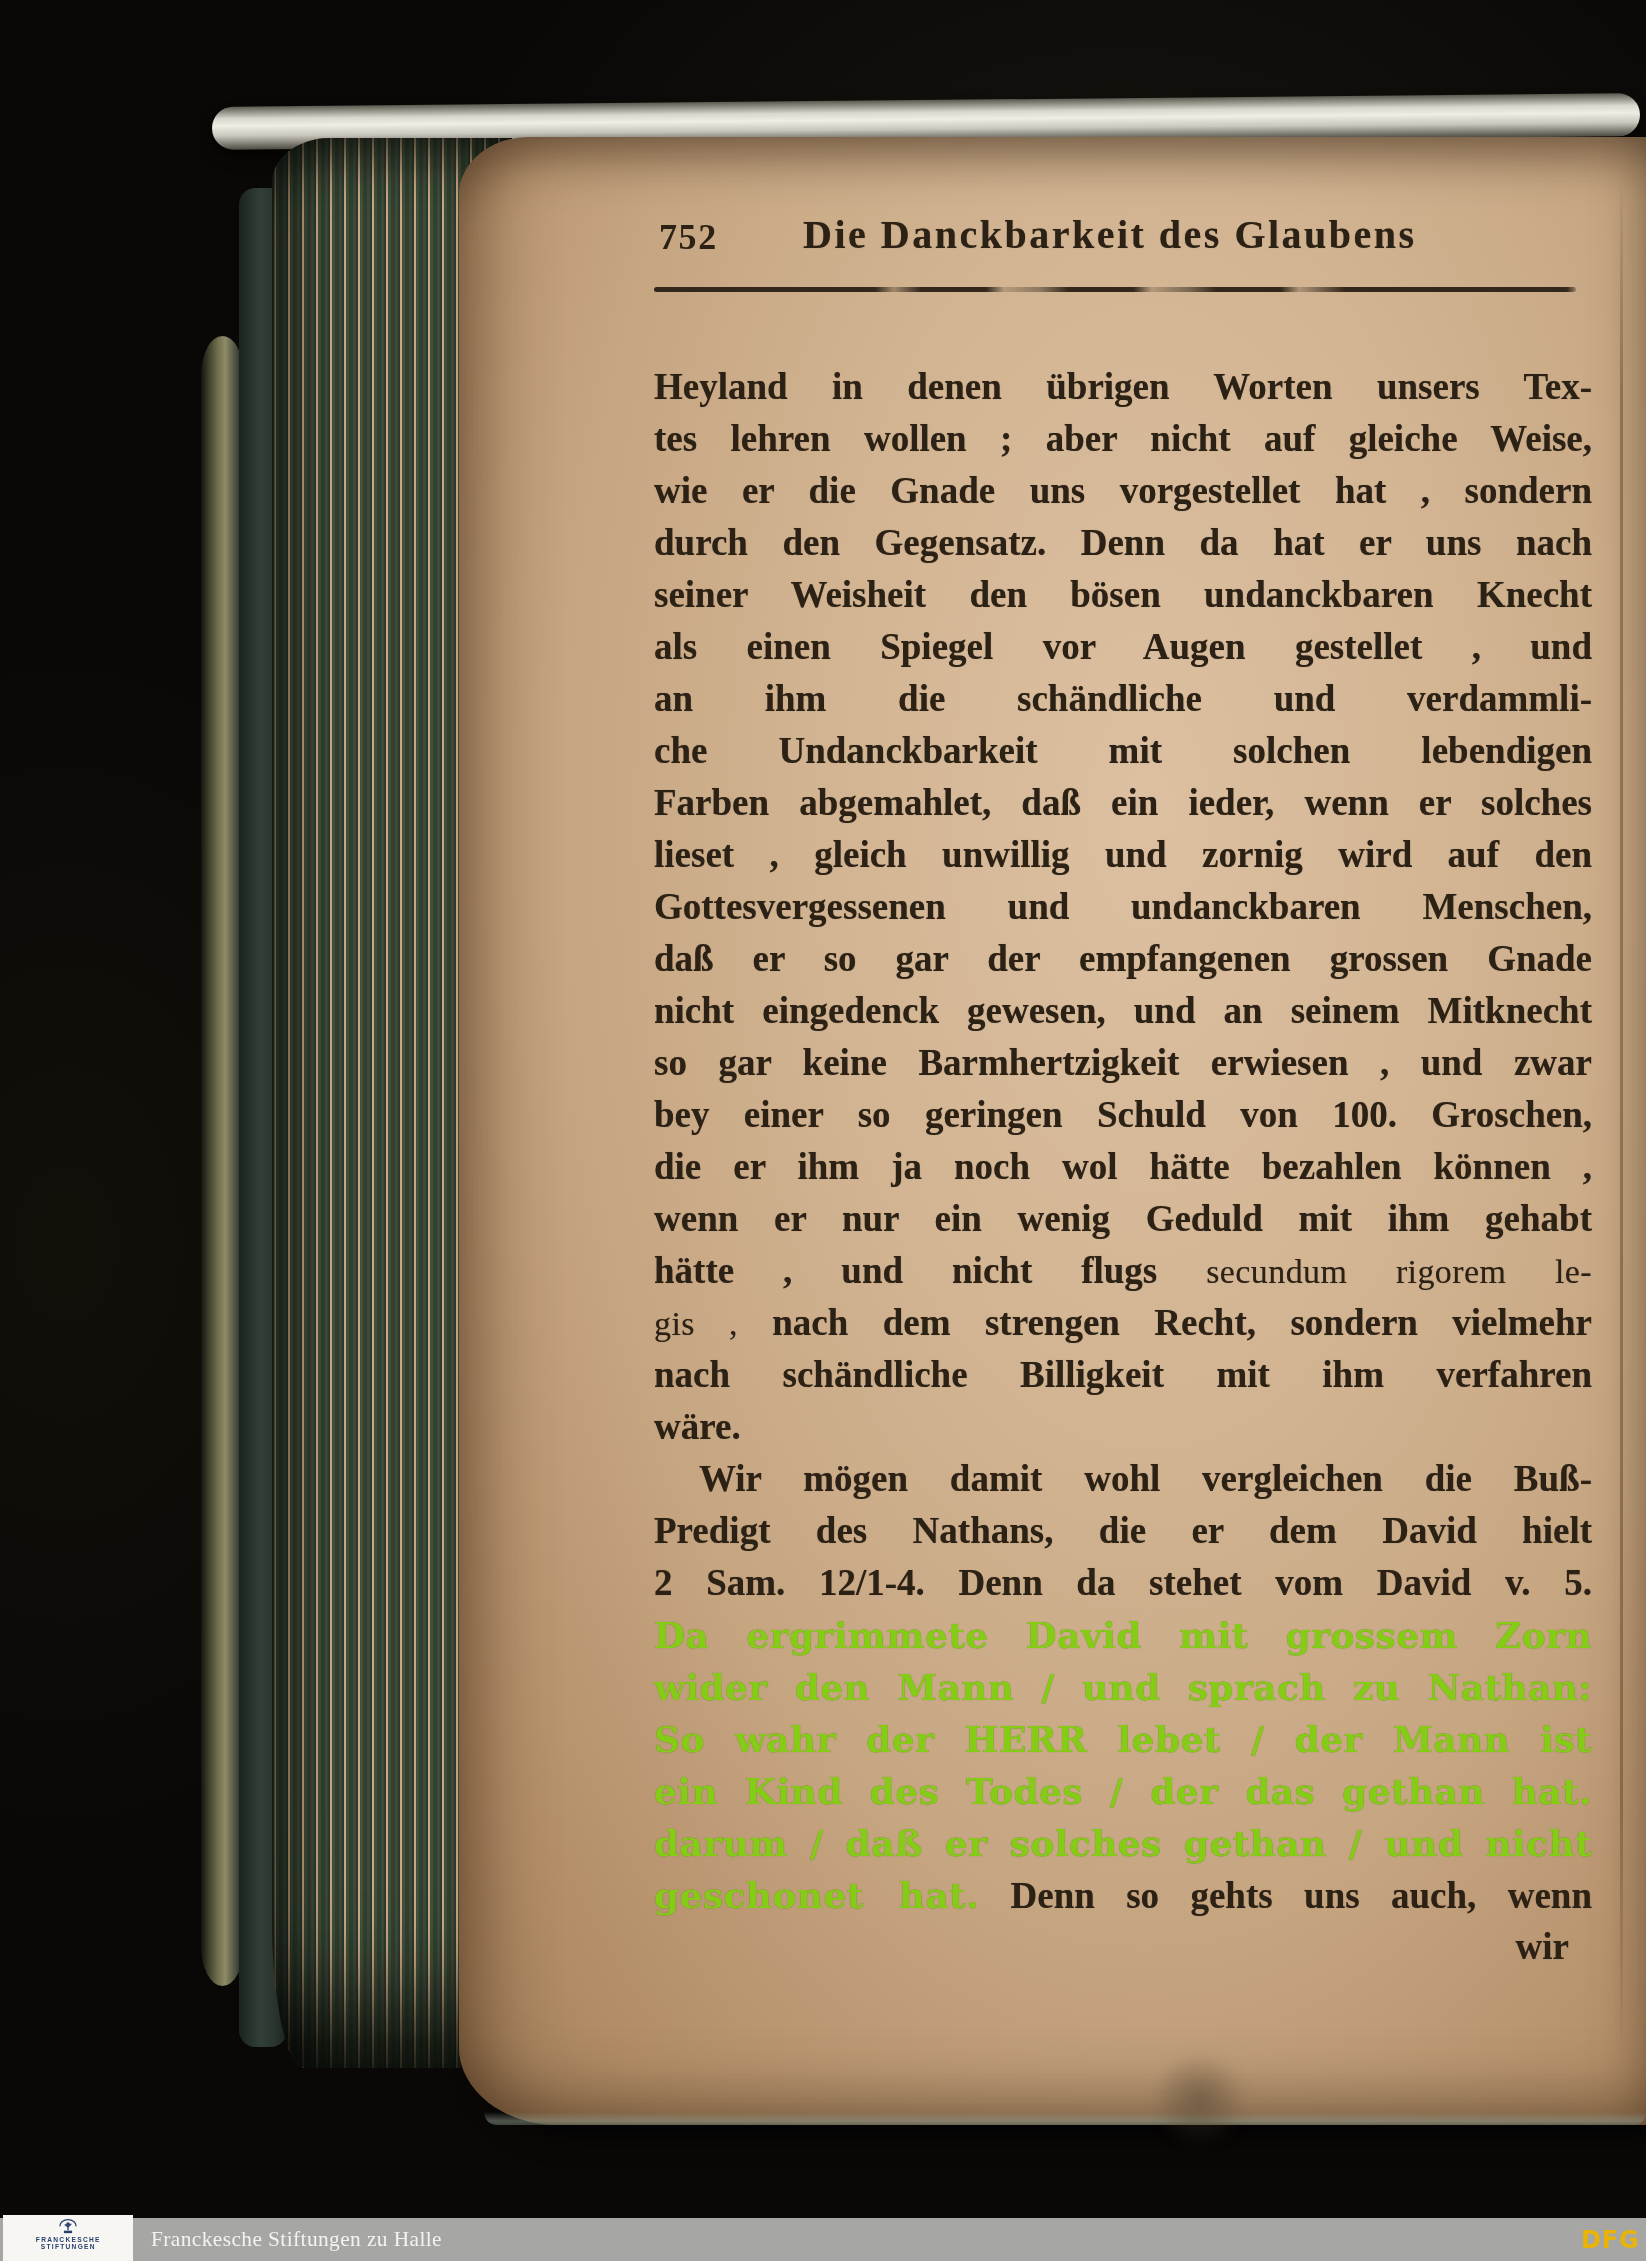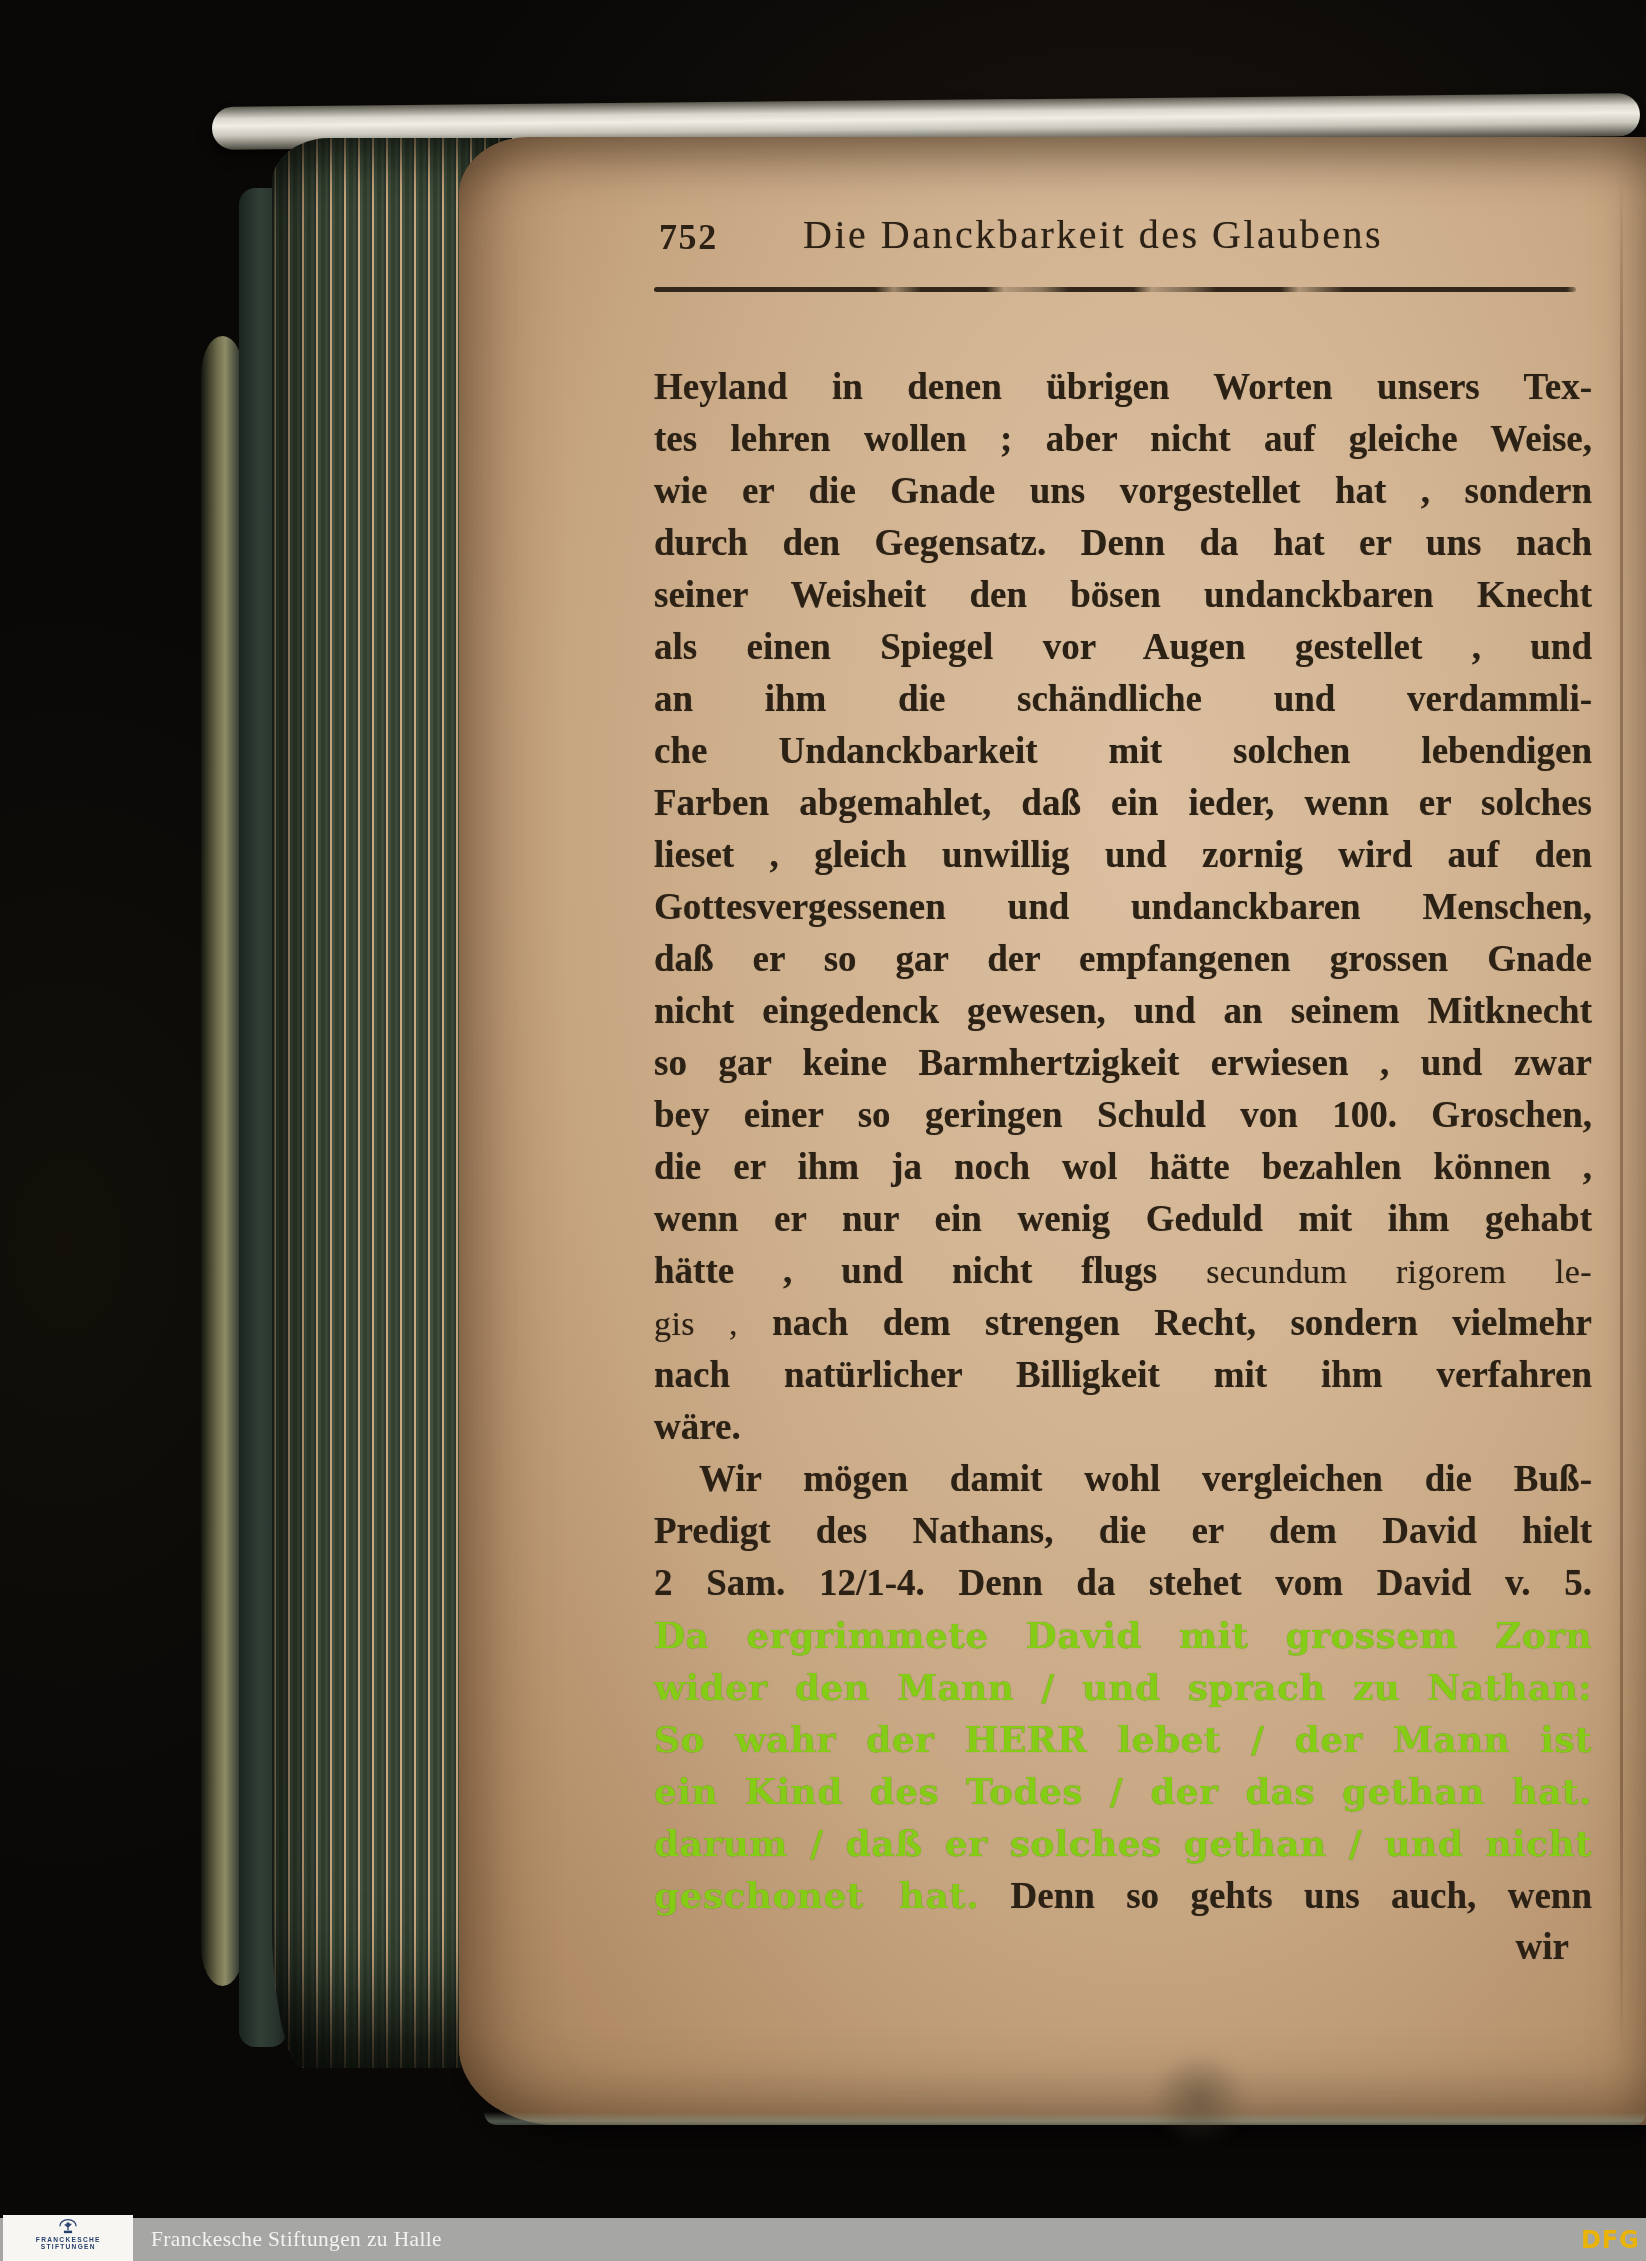--- a/index.html
+++ b/index.html
@@ -73,21 +73,21 @@
   .stain.s2{left:1177px;top:1844px;width:148px;height:99px;
     background:radial-gradient(circle,rgba(92,76,56,0.26) 0%,rgba(92,76,56,0) 70%);}
   
   .ink{color:#2c2115;}
   .page-number{
     position:absolute;left:659px;top:216px;z-index:6;
     font-size:36px;font-weight:700;letter-spacing:1.6px;
   }
   .header-title{
     position:absolute;left:803px;top:211px;z-index:6;
-    font-size:40px;font-weight:400;letter-spacing:2.5px;white-space:nowrap;
+    font-size:40px;font-weight:700;letter-spacing:2.5px;white-space:nowrap;
     text-shadow:0 0 0.8px rgba(44,33,21,0.5);
   }
   .header-rule{
     position:absolute;left:654px;top:287px;width:922px;height:5px;z-index:6;border-radius:2.5px;
     background:linear-gradient(90deg,
       #32271a 0%,#32271a 24%,rgba(50,39,26,0.30) 26%,#32271a 29%,#32271a 36%,
       rgba(50,39,26,0.18) 38%,rgba(50,39,26,0.45) 42%,#32271a 45%,#32271a 52%,
       rgba(50,39,26,0.20) 54%,rgba(50,39,26,0.55) 58%,#32271a 61%,#32271a 68%,
       rgba(50,39,26,0.22) 70%,#32271a 75%,#32271a 99%,rgba(50,39,26,0.3) 100%);
   }
@@ -166,21 +166,21 @@
   <div class="line"><span>lieset , gleich unwillig und zornig wird auf den</span></div>
   <div class="line"><span>Gottesvergessenen und undanckbaren Menschen,</span></div>
   <div class="line"><span>daß er so gar der empfangenen grossen Gnade</span></div>
   <div class="line"><span>nicht eingedenck gewesen, und an seinem Mitknecht</span></div>
   <div class="line"><span>so gar keine Barmhertzigkeit erwiesen , und zwar</span></div>
   <div class="line"><span>bey einer so geringen Schuld von 100. Groschen,</span></div>
   <div class="line"><span>die er ihm ja noch wol hätte bezahlen können ,</span></div>
   <div class="line"><span>wenn er nur ein wenig Geduld mit ihm gehabt</span></div>
   <div class="line"><span>hätte , und nicht flugs</span> <span class="latin">secundum rigorem le-</span></div>
   <div class="line"><span class="latin">gis ,</span> <span>nach dem strengen Recht, sondern vielmehr</span></div>
-  <div class="line"><span>nach natürlicher Billigkeit mit ihm verfahren</span></div>
+  <div class="line"><span>nach schändliche Billigkeit mit ihm verfahren</span></div>
   <div class="line short"><span>wäre.</span></div>
   <div class="line indent"><span>Wir mögen damit wohl vergleichen die Buß-</span></div>
   <div class="line"><span>Predigt des Nathans, die er dem David hielt</span></div>
   <div class="line"><span>2 Sam. 12/1-4.  Denn da stehet vom David v. 5.</span></div>
   <div class="line quote"><span>Da ergrimmete David mit grossem Zorn</span></div>
   <div class="line quote"><span>wider den Mann / und sprach zu Nathan:</span></div>
   <div class="line quote"><span>So wahr der HERR lebet / der Mann ist</span></div>
   <div class="line quote"><span>ein Kind des Todes / der das gethan hat.</span></div>
   <div class="line quote"><span>darum / daß er solches gethan / und nicht</span></div>
   <div class="line"><span class="quote">geschonet hat.</span> <span>Denn so gehts uns auch, wenn</span></div>

